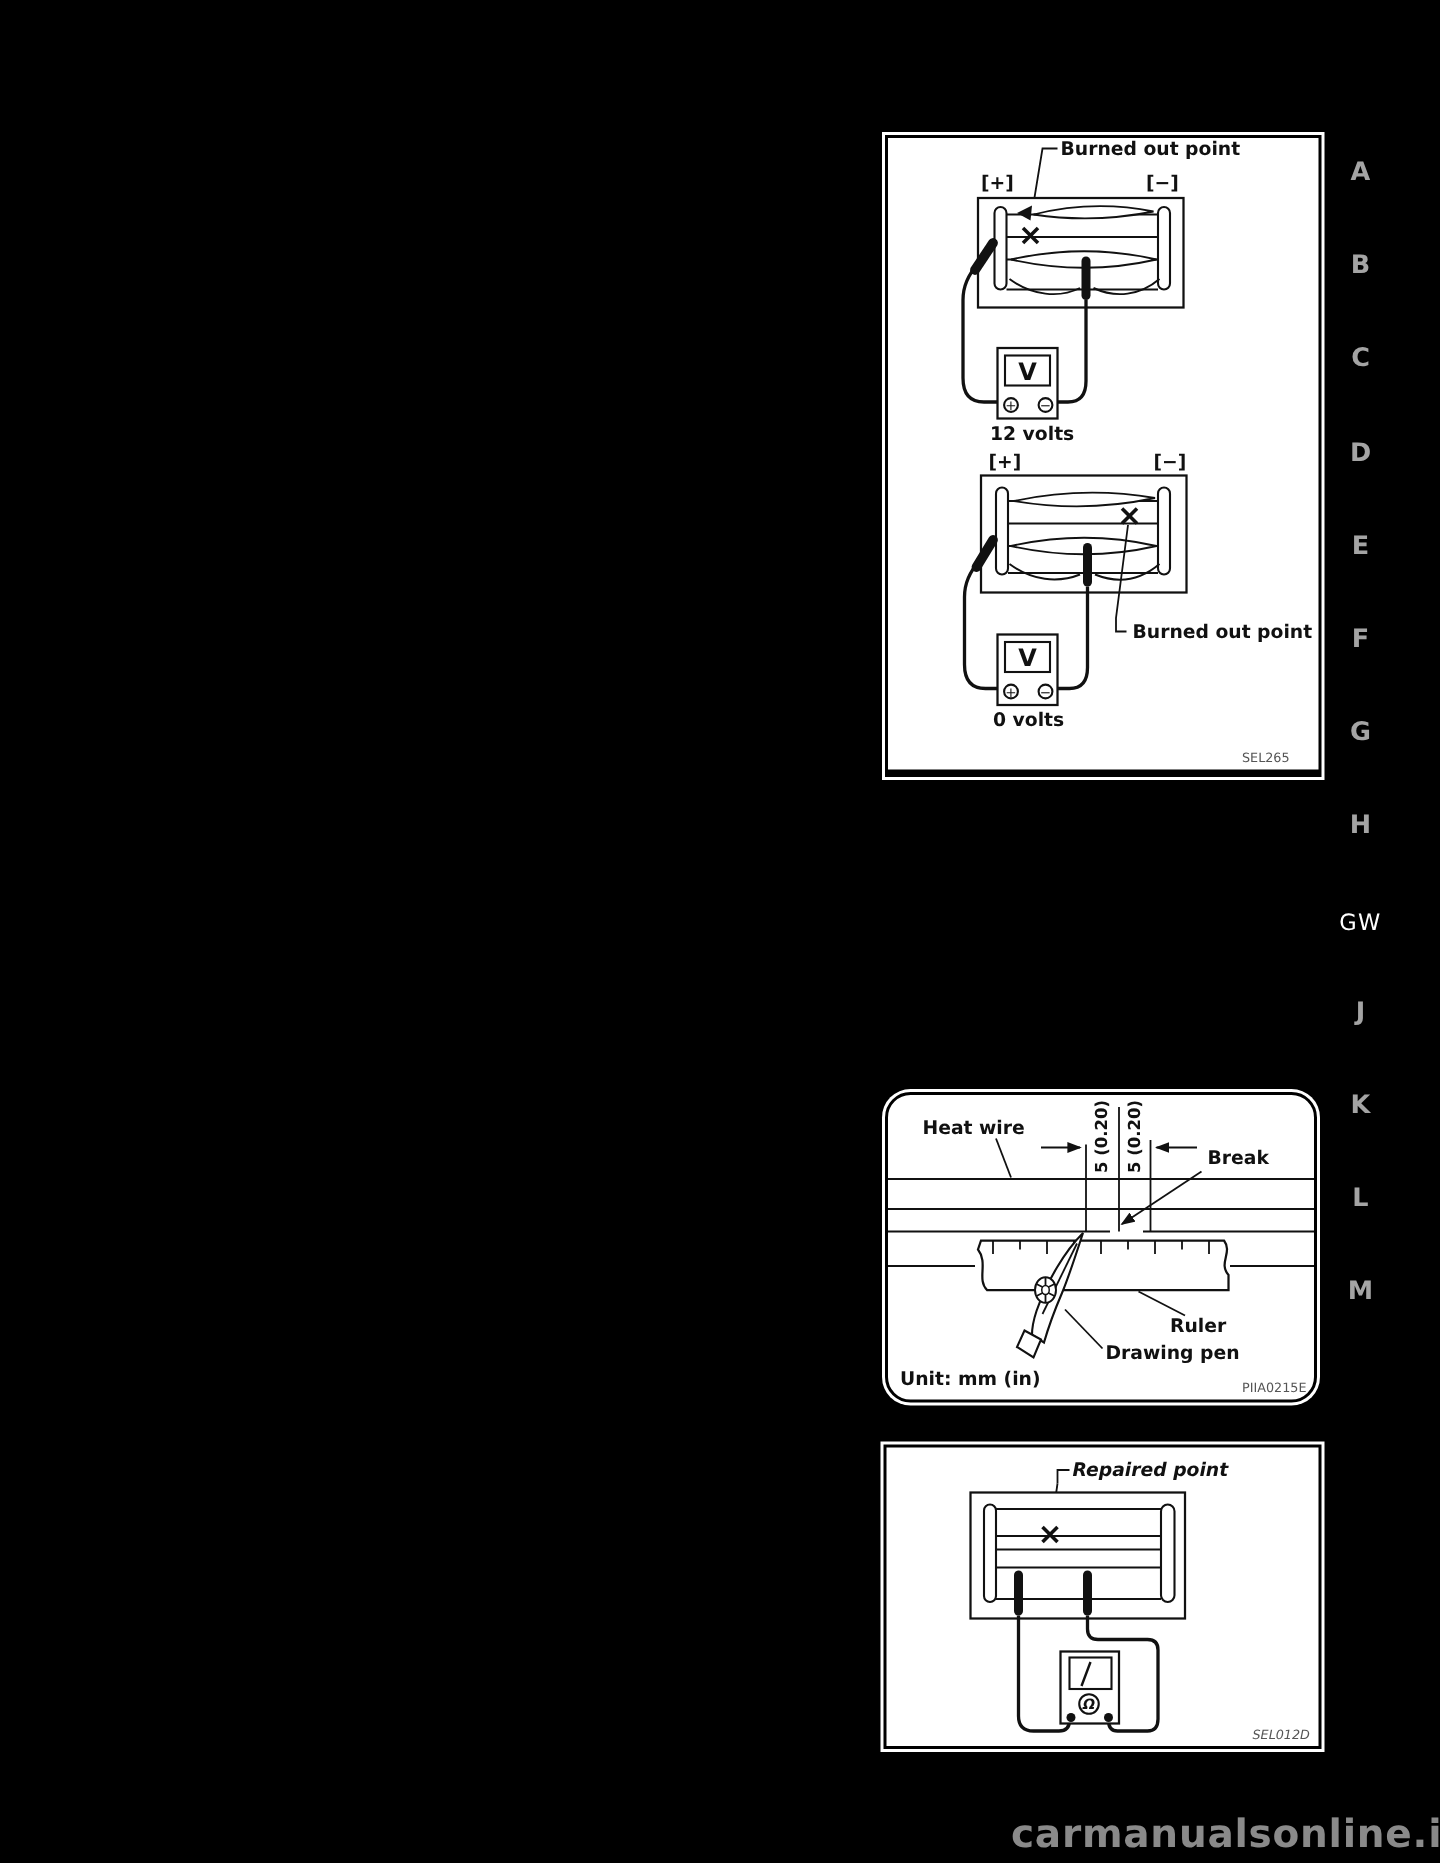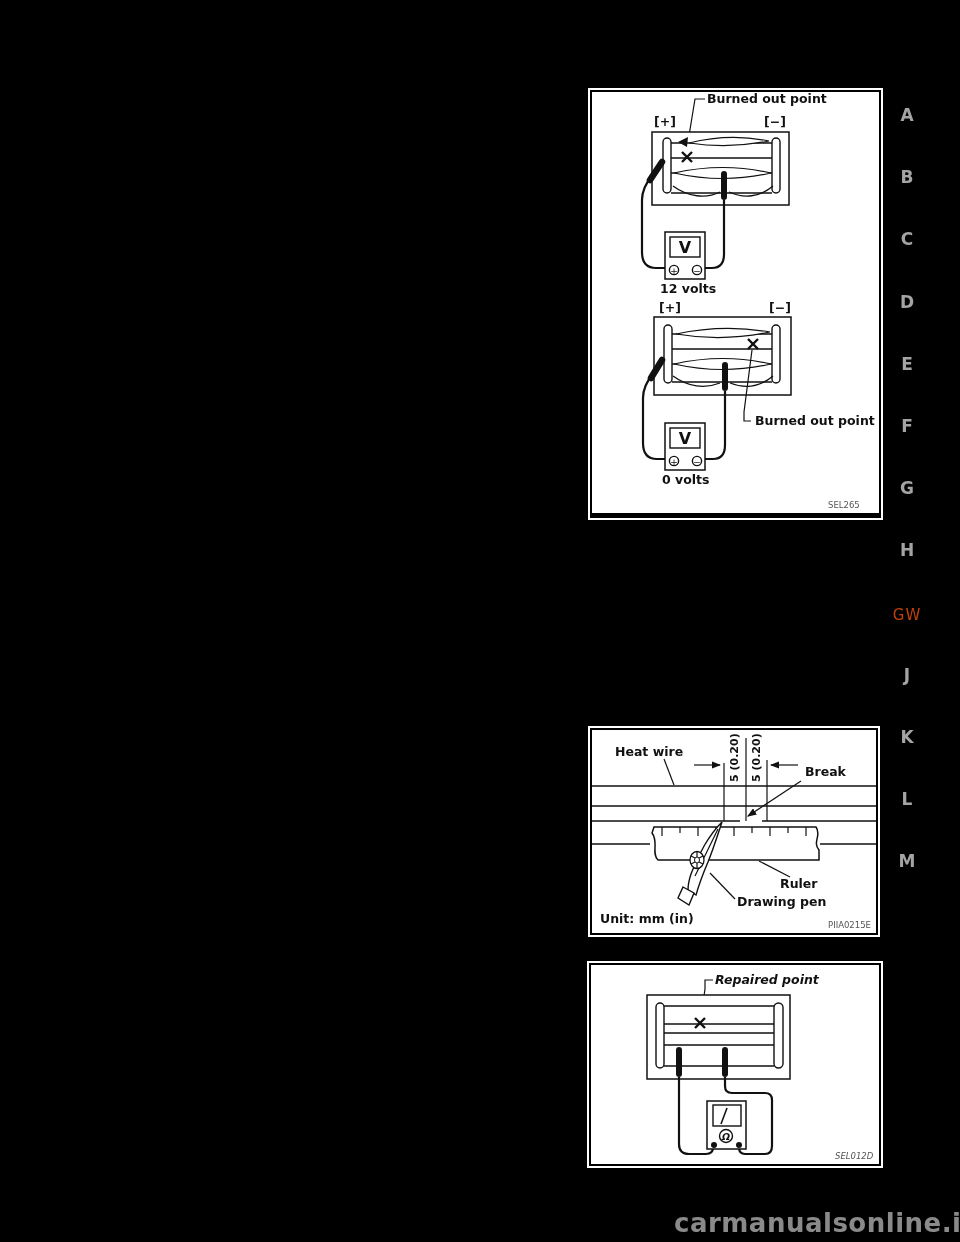--- a/index.html
+++ b/index.html
@@ -1,25 +1,25 @@
 <!DOCTYPE html>
 <html><head>
 <meta charset="utf-8">
 <style>
   html,body{margin:0;padding:0;background:#000;}
   .page{position:relative;width:960px;height:1242px;background:#000;overflow:hidden;
         font-family:"DejaVu Sans","Liberation Sans",sans-serif;}
   .figure{position:absolute;background:#fff;border:2px solid #000;box-shadow:0 0 0 2px #fff;}
   .figure svg{display:block;width:100%;height:100%;}
   #fig1{left:590px;top:90px;width:287px;height:421px;border-bottom-width:5px;}
-  #fig2{left:590px;top:728px;width:284px;height:203px;}
+  #fig2{left:590px;top:728px;width:284px;height:203px;border-radius:17px;}
   #fig3{left:589px;top:963px;width:288px;height:199px;font-style:italic;}
   .tab{position:absolute;left:892px;width:30px;text-align:center;
        color:#a4a4a4;font-weight:bold;font-size:17px;line-height:20px;}
-  .tab.active{color:#c2410c;font-weight:normal;font-size:15px;letter-spacing:1px;}
+  .tab.active{color:#ffffff;font-weight:normal;font-size:15px;letter-spacing:1px;}
   .watermark{position:absolute;left:674px;top:1208px;color:#8a8a8a;
              font-size:26px;font-weight:bold;letter-spacing:0.5px;}
   text{fill:#111;}
   .lbl{font-size:12.5px;font-weight:bold;}
   .code{font-size:8.5px;fill:#555;font-weight:normal;}
   .dim{font-size:11px;font-weight:bold;}
   .ln{stroke:#111;stroke-width:1.3;fill:none;}
   .thin{stroke:#111;stroke-width:1.2;fill:none;}
   .box{stroke:#111;stroke-width:1.5;fill:#fff;}
   .cap{stroke:#111;stroke-width:1.4;fill:#fff;}

